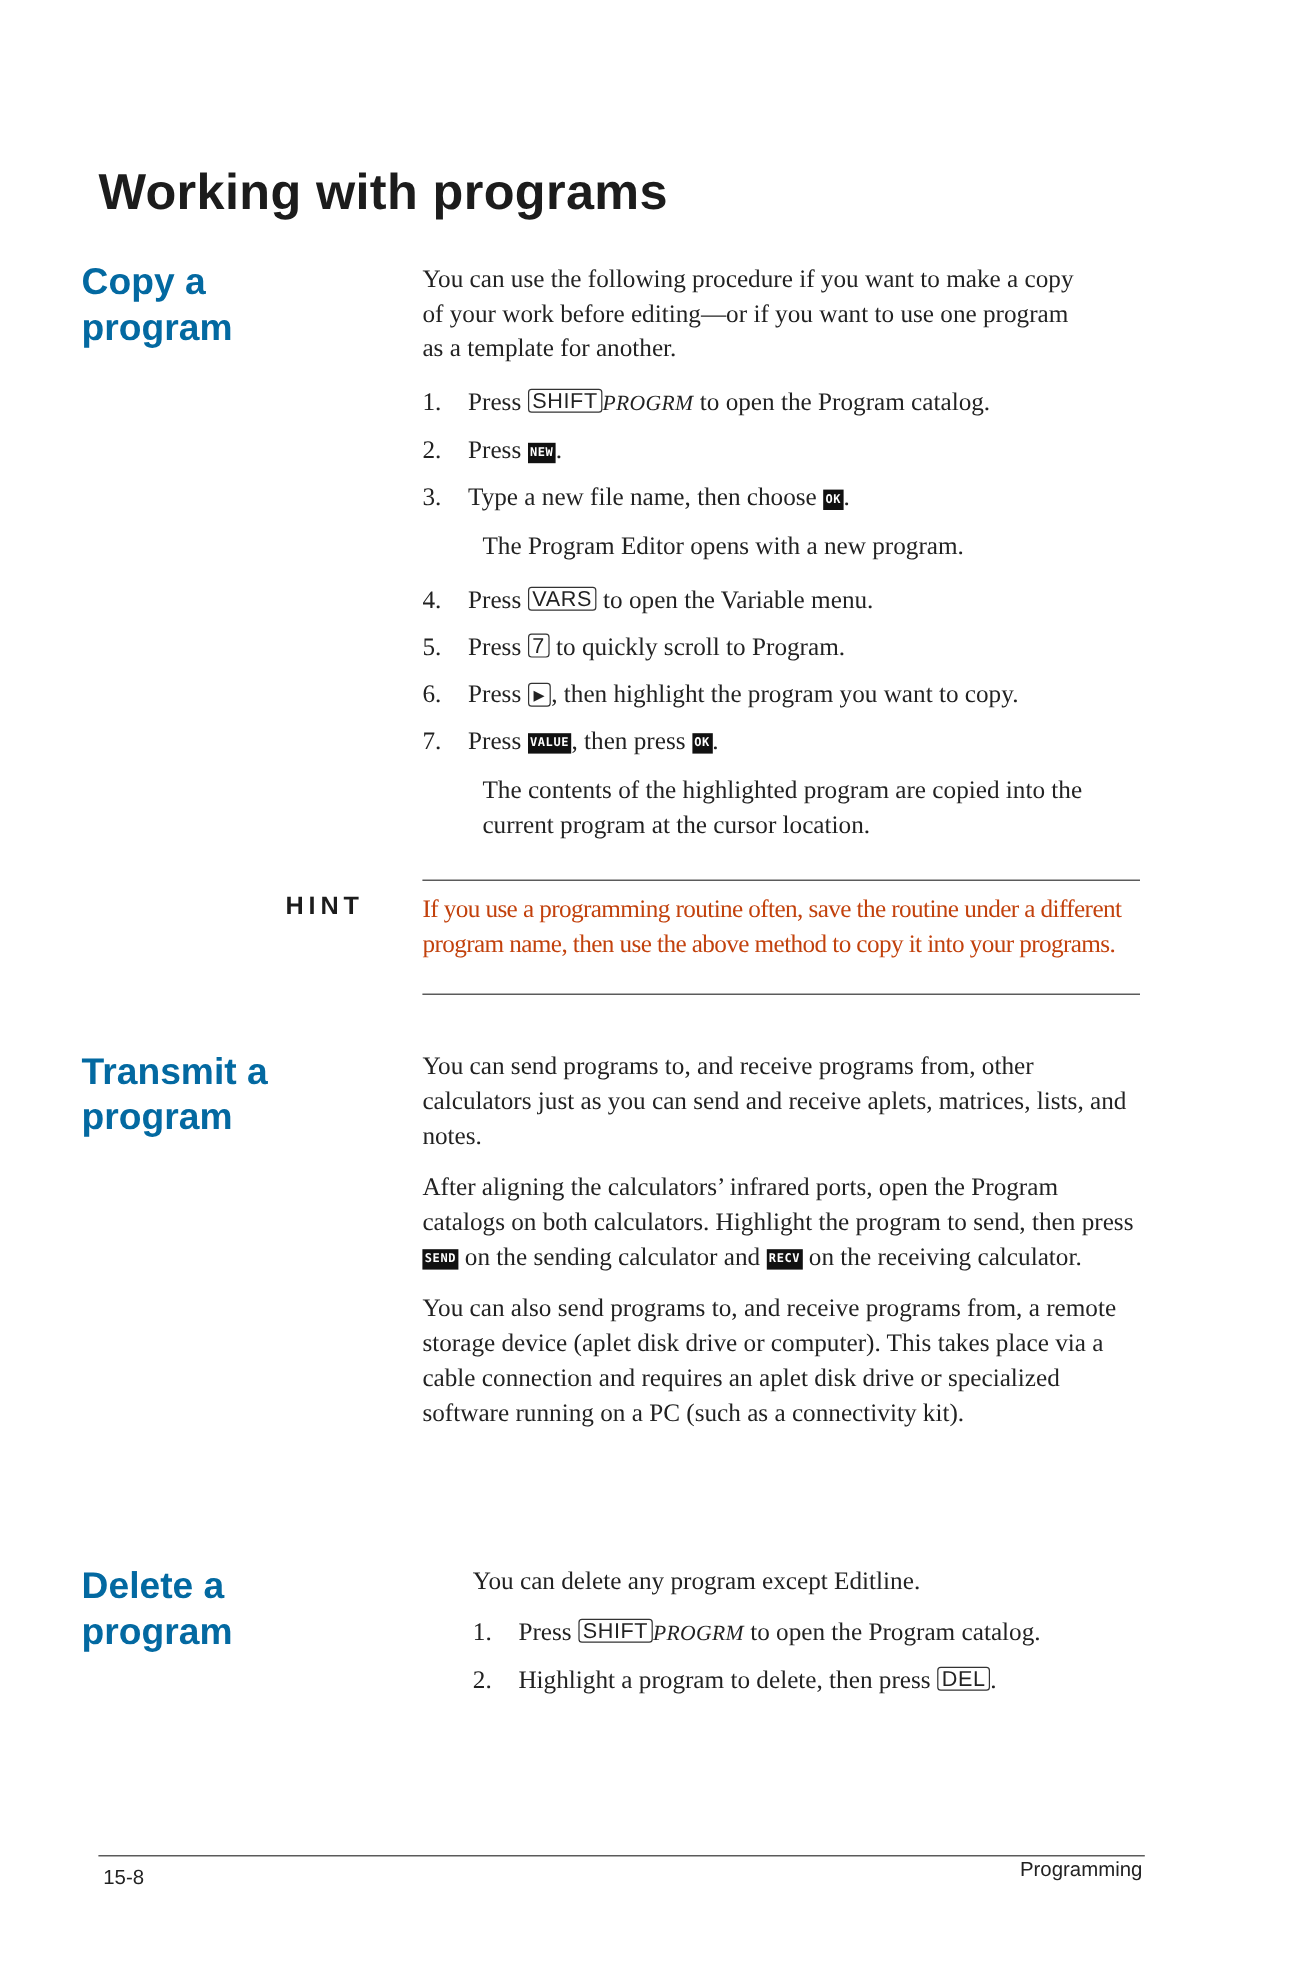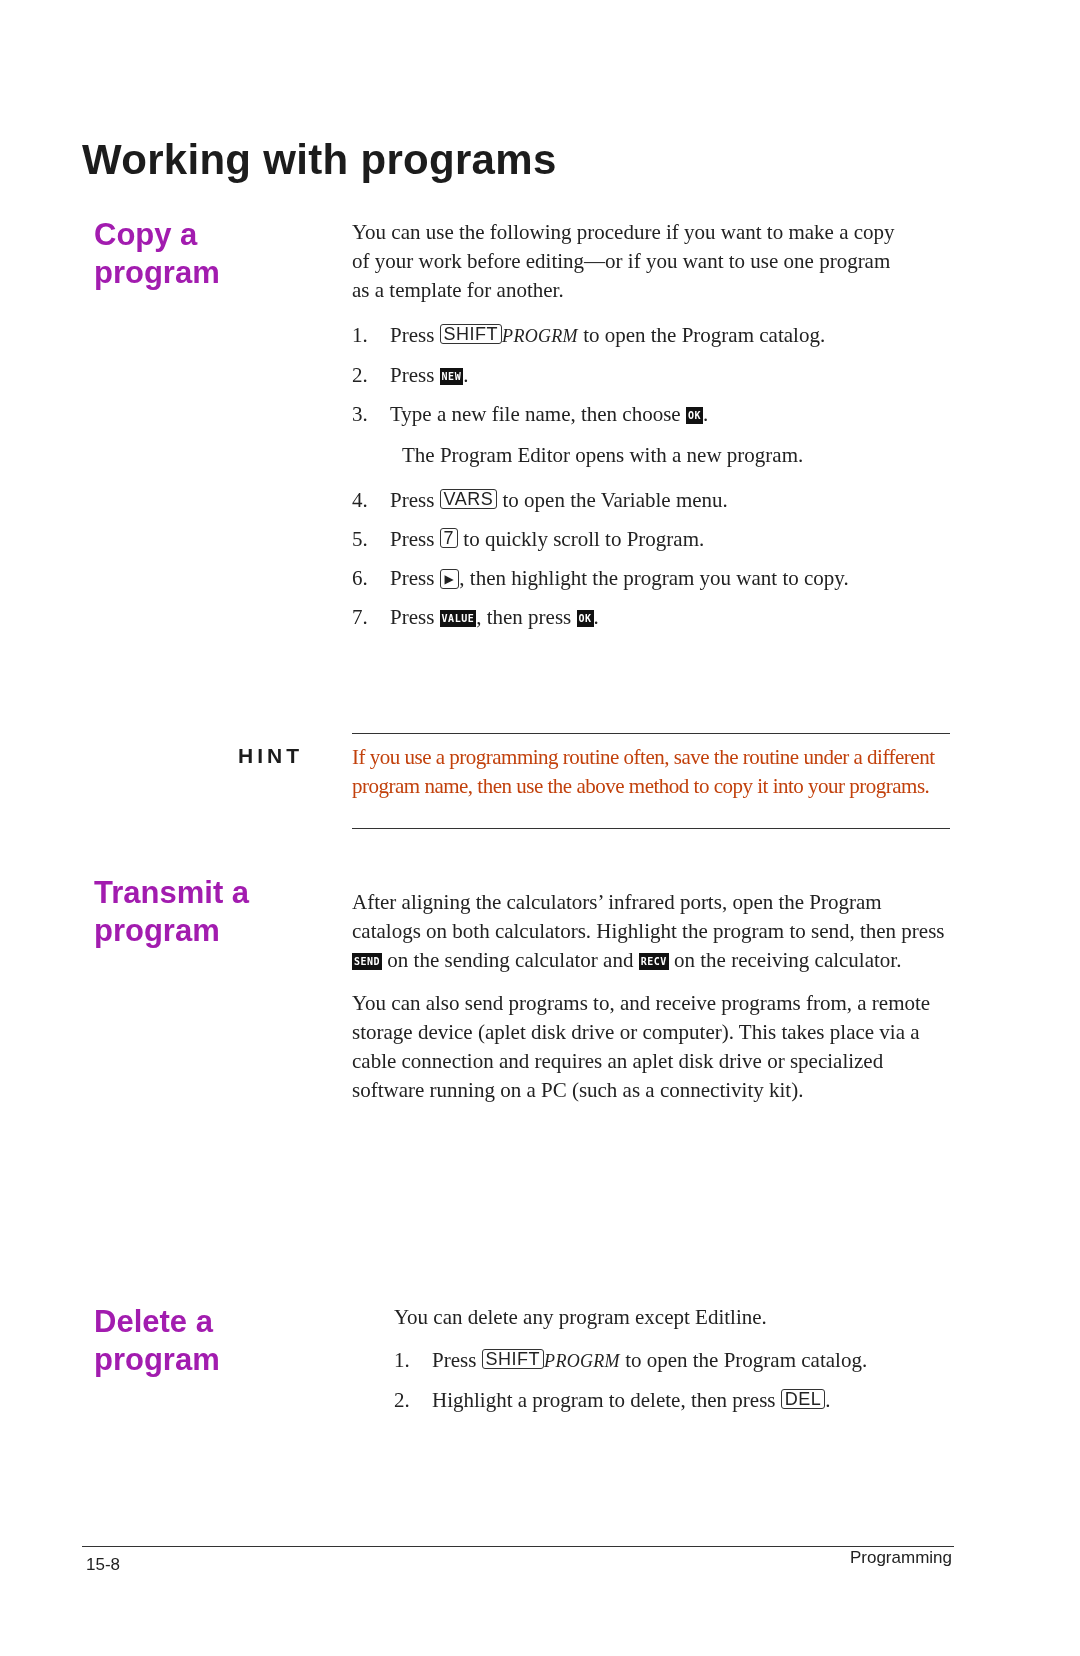--- a/index.html
+++ b/index.html
@@ -2,21 +2,21 @@
 <html><head>
 <meta charset="utf-8">
 <style>
   html, body { margin: 0; padding: 0; background: #ffffff; }
   body { width: 1080px; height: 1656px; position: relative; overflow: hidden; color: #1a1a1a; }
   .sans { font-family: "Liberation Sans", sans-serif; }
   .serif { font-family: "Liberation Serif", serif; }
   .abs { position: absolute; }
 
   .page-title { left: 82px; top: 136px; font-size: 42px; font-weight: bold; letter-spacing: 0.3px; margin: 0; color: #1c1c1c; }
-  .sec-head { left: 94px; font-size: 31px; font-weight: bold; line-height: 38px; margin: 0; color: #a21caf; width: 220px; }
+  .sec-head { left: 68px; font-size: 31px; font-weight: bold; line-height: 38px; margin: 0; color: #0369a1; width: 220px; }
   .body-col { left: 352px; width: 600px; font-size: 21px; line-height: 29px; color: #222; }
   .para { margin: 0; }
 
   ol.steps { list-style: none; margin: 0; padding: 0; }
   ol.steps li { position: relative; padding-left: 38px; margin: 0; }
   ol.steps li .num { position: absolute; left: 0; top: 0; }
   .sub-note { padding-left: 38px; margin: 12px; }
 
   .key {
     display: inline-block; border: 1px solid #333; border-radius: 3px;
@@ -79,33 +79,35 @@
     </li>
     <li style="margin-bottom:10px;">
       <span class="num">6.</span>
       <span>Press </span><span class="key key-arrow">▶</span><span>, then highlight the program you want to copy.</span>
     </li>
     <li style="margin-bottom:8px;">
       <span class="num">7.</span>
       <span>Press </span><span class="softkey">VALUE</span><span>, then press </span><span class="softkey">OK</span><span>.</span>
     </li>
   </ol>
+  <p class="sub-note" style="width:540px;">The contents of the highlighted program are copied into the current program at the cursor location.</p>
 </div>
 
 <div class="abs sans hint-label">HINT</div>
 <div class="abs hint-rule" style="top:733px;"></div>
 <div class="abs serif hint-text">If you use a programming routine often, save the routine under a different program name, then use the above method to copy it into your programs.</div>
 <div class="abs hint-rule" style="top:828px;"></div>
 
 <h2 class="abs sans sec-head" style="top:874px;">
   <span>Transmit a</span><br>
   <span>program</span>
 </h2>
 
 <div class="abs serif body-col" style="top:874px; width:595px;">
+  <p class="para">You can send programs to, and receive programs from, other calculators just as you can send and receive aplets, matrices, lists, and notes.</p>
   <p class="para" style="margin-top:14px;">
     <span>After aligning the calculators’ infrared ports, open the Program catalogs on both calculators. Highlight the program to send, then press </span><span class="softkey">SEND</span><span> on the sending calculator and </span><span class="softkey">RECV</span><span> on the receiving calculator.</span>
   </p>
   <p class="para" style="margin-top:14px;">You can also send programs to, and receive programs from, a remote storage device (aplet disk drive or computer). This takes place via a cable connection and requires an aplet disk drive or specialized software running on a PC (such as a connectivity kit).</p>
 </div>
 
 <h2 class="abs sans sec-head" style="top:1303px;">
   <span>Delete a</span><br>
   <span>program</span>
 </h2>

